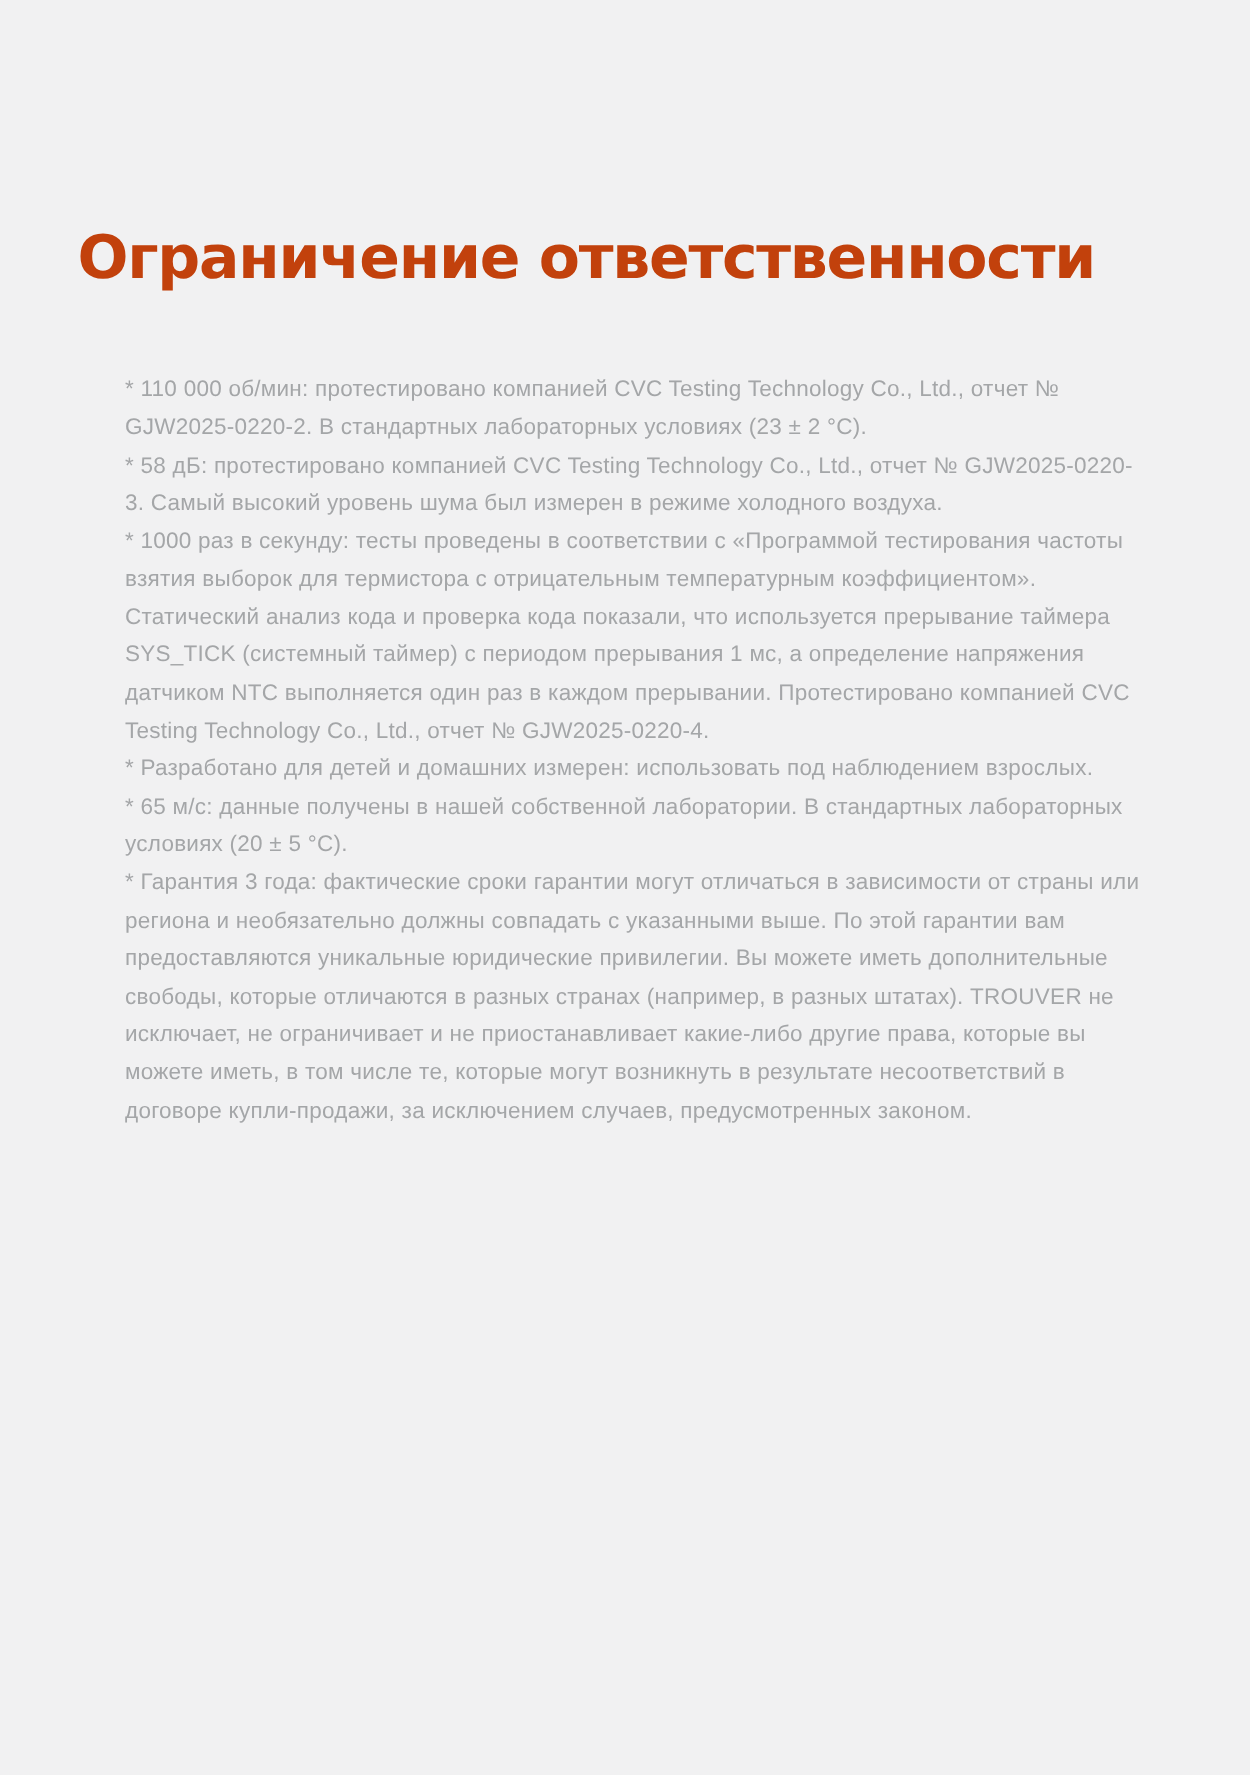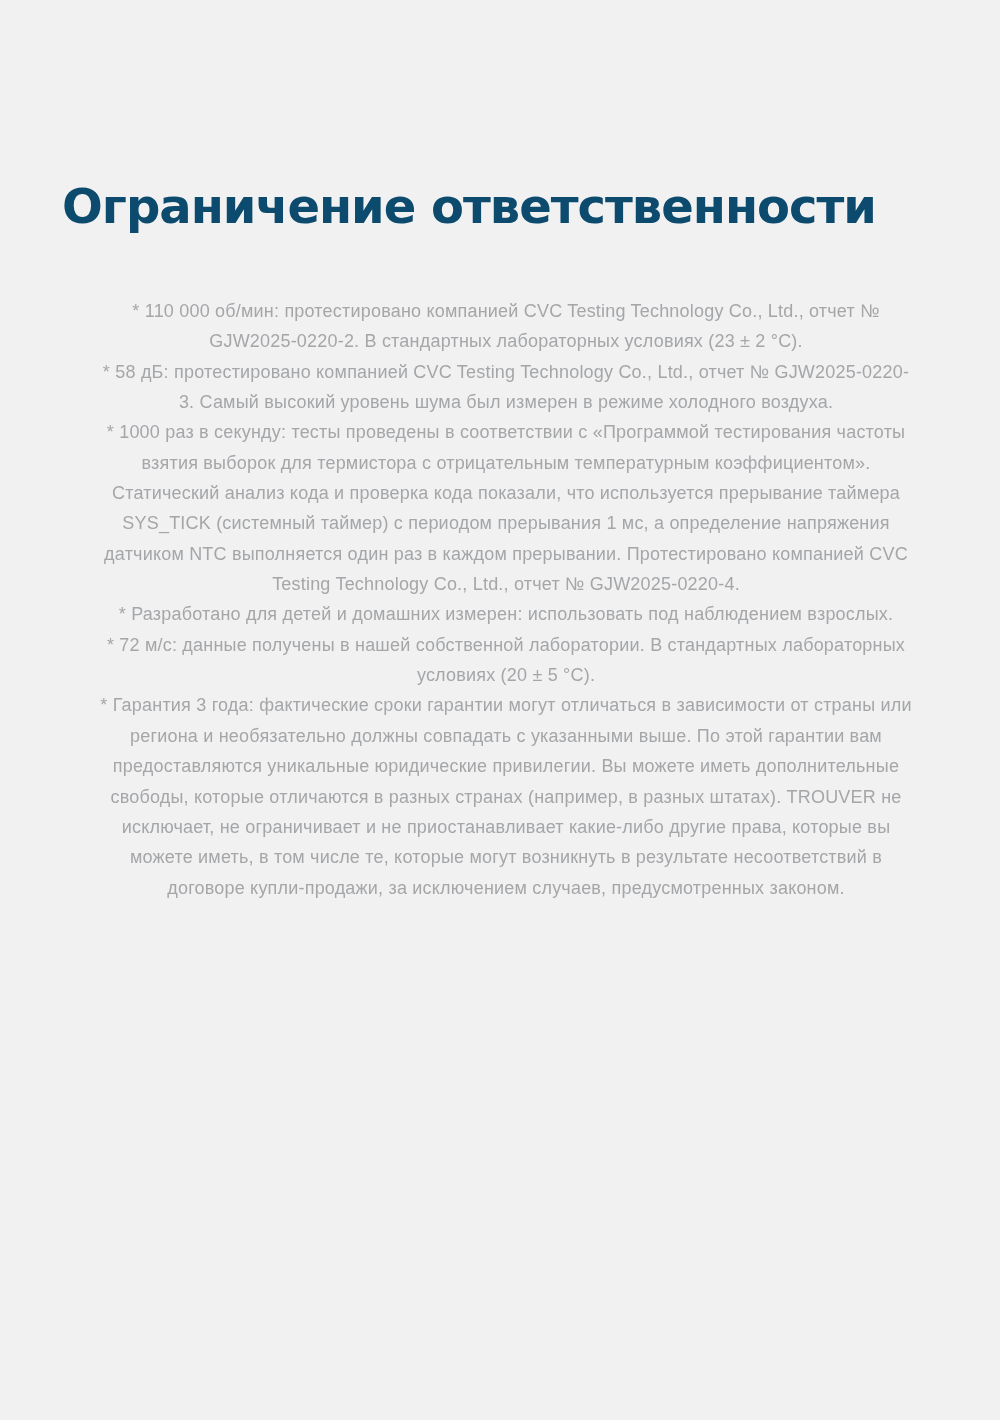--- a/index.html
+++ b/index.html
@@ -38,30 +38,29 @@
     width: 812px;
     font-size: 18px;
     line-height: 30.35px;
     letter-spacing: 0.2px;
     font-weight: 400;
     color: #a4a6a8;
   }
   .disclaimer-body p {
     margin: 0;
     padding: 0;
-    text-align: center;
   }
 </style>
 </head>
 <body style="background: rgb(241, 241, 242);">
 
 <div class="page">
-  <h1 class="doc-title" style="color: #0c4a6e;">Ограничение ответственности</h1>
+  <h1 class="doc-title" style="color: #c2410c;">Ограничение ответственности</h1>
 
   <div class="disclaimer-body" style="color: rgb(164, 166, 168);">
       <p>* 110 000 об/мин: протестировано компанией CVC Testing Technology Co., Ltd., отчет № GJW2025-0220-2. В стандартных лабораторных условиях (23 ± 2 °C).</p>
       <p>* 58 дБ: протестировано компанией CVC Testing Technology Co., Ltd., отчет № GJW2025-0220-3. Самый высокий уровень шума был измерен в режиме холодного воздуха.</p>
       <p>* 1000 раз в секунду: тесты проведены в соответствии с «Программой тестирования частоты взятия выборок для термистора с отрицательным температурным коэффициентом». Статический анализ кода и проверка кода показали, что используется прерывание таймера SYS_TICK (системный таймер) с периодом прерывания 1 мс, а определение напряжения датчиком NTC выполняется один раз в каждом прерывании. Протестировано компанией CVC Testing Technology Co., Ltd., отчет № GJW2025-0220-4.</p>
       <p>* Разработано для детей и домашних измерен: использовать под наблюдением взрослых.</p>
-      <p>* 72 м/с: данные получены в нашей собственной лаборатории. В стандартных лабораторных условиях (20 ± 5 °C).</p>
+      <p>* 65 м/с: данные получены в нашей собственной лаборатории. В стандартных лабораторных условиях (20 ± 5 °C).</p>
       <p>* Гарантия 3 года: фактические сроки гарантии могут отличаться в зависимости от страны или региона и необязательно должны совпадать с указанными выше. По этой гарантии вам предоставляются уникальные юридические привилегии. Вы можете иметь дополнительные свободы, которые отличаются в разных странах (например, в разных штатах). TROUVER не исключает, не ограничивает и не приостанавливает какие-либо другие права, которые вы можете иметь, в том числе те, которые могут возникнуть в результате несоответствий в договоре купли-продажи, за исключением случаев, предусмотренных законом.</p>
     </div>
 </div>
 
 </body></html>

